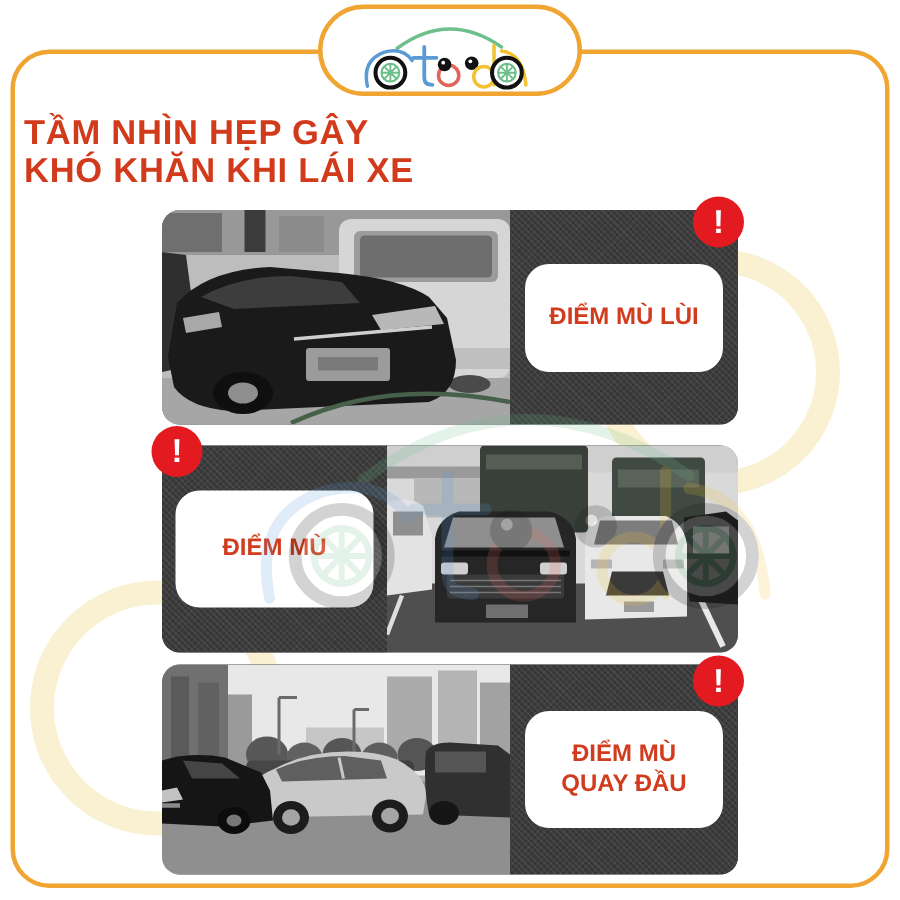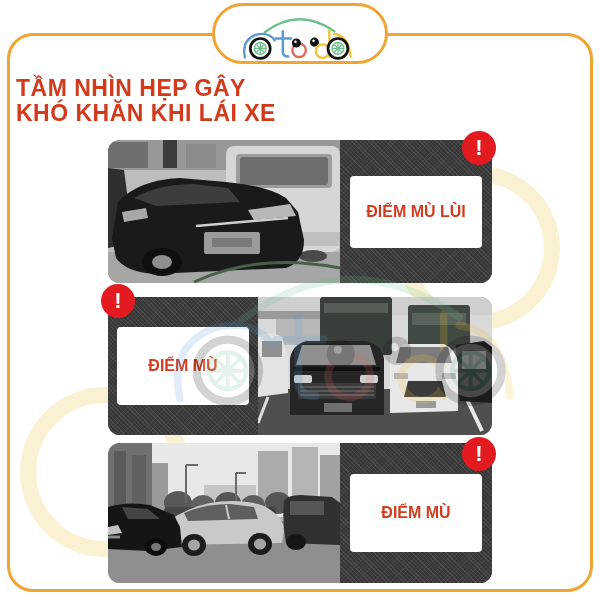--- a/index.html
+++ b/index.html
@@ -54,21 +54,21 @@
   .p-photo-2{width:234px;}
   .p-photo-3{width:232px;}
   .info{
     flex:1;display:flex;align-items:center;justify-content:center;
     background-color:#373737;
     background-image:
       repeating-linear-gradient(45deg, rgba(255,255,255,.07) 0 1px, rgba(0,0,0,0) 1px 3px),
       repeating-linear-gradient(-45deg, rgba(255,255,255,.04) 0 1px, rgba(0,0,0,0) 1px 3px);
   }
   .label-box{
-    background:#ffffff;border-radius:4px;width:132px;min-height:72px;
+    background:#ffffff;border-radius:16px;width:132px;min-height:72px;
     display:flex;flex-direction:column;justify-content:center;
     text-align:center;padding:2px 4px;box-sizing:border-box;
   }
   .label-line{
     color:#D23C1E;font-weight:bold;font-size:16px;line-height:20px;
     white-space:nowrap;
   }
   .label-line:empty{display:none;}
 
   .badge{
@@ -281,20 +281,21 @@
           <path d="M14,64 L40,66 L52,76 L20,76 Z" fill="#454545"></path>
           <path d="M0,84 L10,82 L14,90 L0,92 Z" fill="#c2c2c2"></path>
           <path d="M0,94 H12" stroke="#8a8a8a" stroke-width="3"></path>
           <ellipse cx="48" cy="104" rx="11" ry="9" fill="#0c0c0c"></ellipse>
           <ellipse cx="48" cy="104" rx="5" ry="4" fill="#777777"></ellipse>
         </svg>
       </div>
       <div class="info">
         <div class="label-box" style="min-height:78px;">
           <div class="label-line">ĐIỂM MÙ</div>
+          <div class="label-line">QUAY ĐẦU</div>
         </div>
       </div>
     </div>
     <div class="badge badge-tr3">
       <span>!</span>
     </div>
   </section>
 
   <svg class="watermark" viewBox="0 0 170 62">
     <use href="#carlogo"></use>

